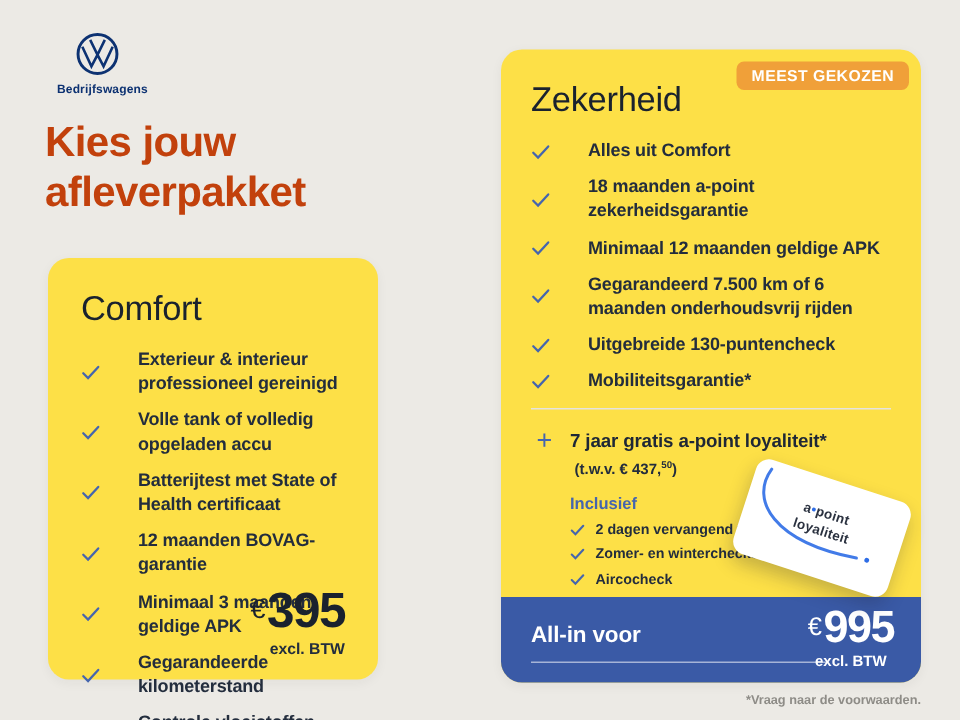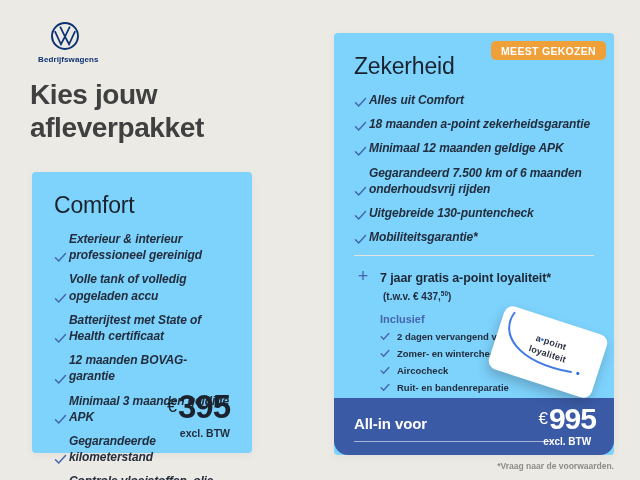--- a/index.html
+++ b/index.html
@@ -14,35 +14,35 @@
 
   
   .brand { position: absolute; left: 38px; top: 21px; width: 80px; }
   .brand svg { display: block; margin-left: 12px; }
   .brand-name { margin-top: 4px; font-size: 8px; font-weight: 700; color: #0D3272; letter-spacing: 0.1px; }
 
   
   .page-title {
     position: absolute; left: 30px; top: 78px;
     font-size: 28px; line-height: 1.18; font-weight: 600;
-    letter-spacing: -0.4px; color: #404040;
+    letter-spacing: -0.4px; color: #c2410c;
   }
 
   
   .card {
-    position: absolute; background: #7dd3fc; border-radius: 4px;
+    position: absolute; background: #fde047; border-radius: 14px;
     box-shadow: 0 2px 8px rgba(40,40,40,0.05);
   }
   .card-comfort { left: 32px; top: 172px; width: 220px; height: 281px; padding: 18px 22px; }
   .card-zekerheid { left: 334px; top: 33px; width: 280px; height: 422px; padding: 18px 20px; }
 
   .card h2 { font-size: 23px; font-weight: 400; color: #1A222E; margin: 2px 0 12px; letter-spacing: -0.2px; }
 
   ul.features { list-style: none; }
-  ul.features li { display: flex; gap: 2px; align-items: flex-end; margin-bottom: 8px; font-style: italic; }
+  ul.features li { display: flex; gap: 25px; align-items: center; margin-bottom: 8px; }
   ul.features li .check { flex: 0 0 13px; margin-top: 2px; }
   ul.features li .txt { font-size: 12px; line-height: 1.35; font-weight: 600; color: #232D3D; letter-spacing: -0.1px; }
 
   
   .price-block { position: absolute; right: 22px; bottom: 14px; text-align: right; }
   .price-cur { font-size: 18px; font-weight: 400; color: #1A222E; vertical-align: 6px; margin-right: 1px; }
   .price-amount { font-size: 33px; font-weight: 700; color: #1A222E; letter-spacing: -1px; }
   .price-note { font-size: 10.5px; font-weight: 600; color: #232D3D; margin-top: 1px; }
 
   

